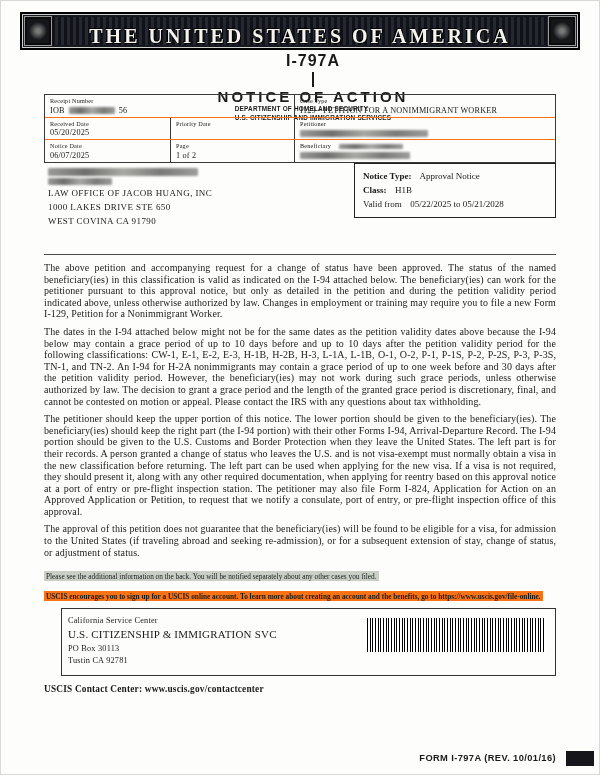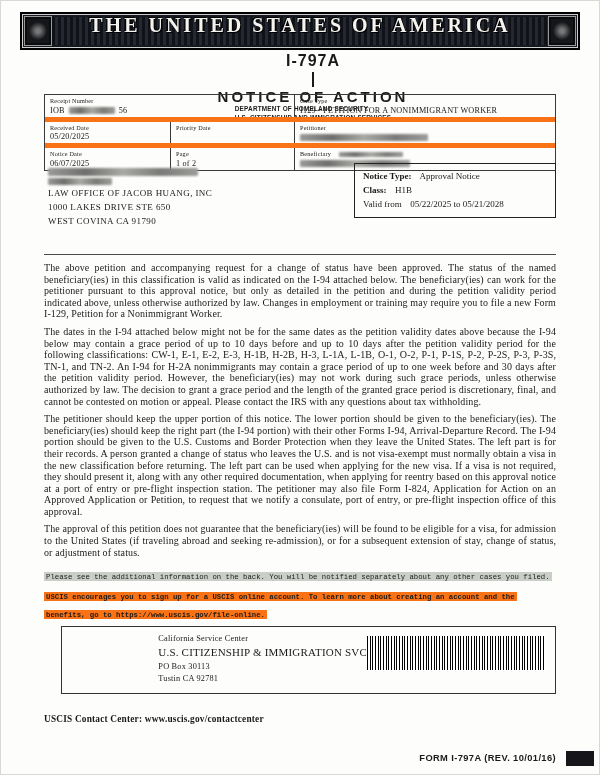--- a/index.html
+++ b/index.html
@@ -8,21 +8,21 @@
     background:#fdfdfb;color:#1a1a1a;overflow:hidden;
     font-family:"Liberation Serif", serif;
     box-shadow:inset 0 0 0 1px #d8d8d4;
   }
   
   .banner{
     position:absolute;top:12px;left:20px;right:20px;height:34px;
     background:repeating-linear-gradient(90deg,#101218 0 3px,#232833 3px 6px);
     border:2px solid #000;
     box-shadow:inset 0 0 0 1px #cfcfcf, inset 0 0 0 3px #15181e;
-    display:flex;align-items:flex-start;justify-content:center;
+    display:flex;align-items:flex-end;justify-content:center;
   }
   .banner-title{
     color:#f4f3ee;font-weight:bold;font-size:20px;letter-spacing:3px;
     font-family:"Liberation Serif", serif;
     text-shadow:1px 1px 0 #000, -1px -1px 0 #000;
     white-space:nowrap;
   }
   .banner-medallion{
     position:absolute;top:2px;bottom:2px;width:28px;
     background:radial-gradient(circle at 50% 50%, #777 2px, #14161a 9px);
@@ -39,21 +39,21 @@
   .form-divider{font-family:"Liberation Sans",sans-serif;font-weight:bold;font-size:16px;margin:0 7px;}
   .form-title{font-family:"Liberation Sans",sans-serif;font-weight:bold;font-size:15px;letter-spacing:3px;}
   .header-rule{width:1px;height:19px;background:#222;margin:0 10px 0 14px;}
   .dept-block{font-family:"Liberation Sans",sans-serif;font-weight:bold;font-size:6.4px;line-height:1.35;letter-spacing:0.2px;}
   
   .grid{
     position:absolute;left:44px;top:94px;width:512px;
     border:1px solid #3a3a3a;box-sizing:border-box;
     font-family:"Liberation Serif", serif;
   }
-  .grid-row{display:flex;border-bottom:5px solid #f97316;}
+  .grid-row{display:flex;border-bottom:1px solid #f97316;}
   .grid-row:last-child{border-bottom:none;}
   .cell{box-sizing:border-box;padding:2px 5px;border-right:1px solid #3a3a3a;min-height:21px;}
   .cell:last-child{border-right:none;flex:1;}
   .cell-label{font-size:6.2px;color:#222;letter-spacing:0.2px;}
   .cell-value{font-size:8.2px;margin-top:1.5px;letter-spacing:0.2px;}
   .w-250{width:250px;} .w-126{width:126px;} .w-124{width:124px;}
   
   .redact{
     display:inline-block;vertical-align:middle;height:7px;border-radius:1px;
     background:linear-gradient(90deg,#9a9a98,#6f6f6d 25%,#a8a8a4 50%,#7a7a78 75%,#9d9d9a);
@@ -77,42 +77,41 @@
     border-top:1px solid #4a4a4a;padding-top:7px;
   }
   .lower p{
     margin:0 0 6px 0;font-size:10px;line-height:1.16;text-align:justify;
     letter-spacing:0.1px;
   }
   .note{
     font-size:7.3px;line-height:1.25;margin:3px 0;
     background:#c9cfc7;display:inline;box-decoration-break:clone;
     padding:0.5px 2px;
-    font-family:Liberation Mono, monospace;
   }
   .note-wrap{margin:2px 0;}
   .note.strong{font-weight:bold;background:#f97316;}
   .service-box{
     margin-top:6px;border:1.2px solid #333;box-sizing:border-box;
-    display:flex;justify-content:flex-end;align-items:flex-start;
+    display:flex;justify-content:space-between;align-items:flex-start;
     padding:6px 10px 8px 6px;
     margin-left:17px;
   }
   .sc-line{font-size:8.3px;line-height:1.45;letter-spacing:0.2px;}
   .sc-line.caps{font-size:11px;}
   .barcode{
     width:178px;height:34px;margin-top:3px;
     background:repeating-linear-gradient(90deg,
       #000 0px,#000 1.5px,#fff 1.5px,#fff 3px,
       #000 3px,#000 3.8px,#fff 3.8px,#fff 5px,
       #000 5px,#000 5.6px,#fff 5.6px,#fff 8px);
     outline:1px solid #fff;
   }
   .contact-line{
-    margin-top:20px;font-weight:bold;font-size:9.3px;letter-spacing:0.2px;
+    margin-top:8px;font-weight:bold;font-size:9.3px;letter-spacing:0.2px;
   }
   
   .form-id{
     position:absolute;right:44px;bottom:12px;
     font-family:"Liberation Sans",sans-serif;
     font-weight:bold;font-size:9.3px;letter-spacing:0.4px;
   }
   .corner-mark{
     position:absolute;right:6px;bottom:9px;width:28px;height:15px;background:#15151a;
   }

